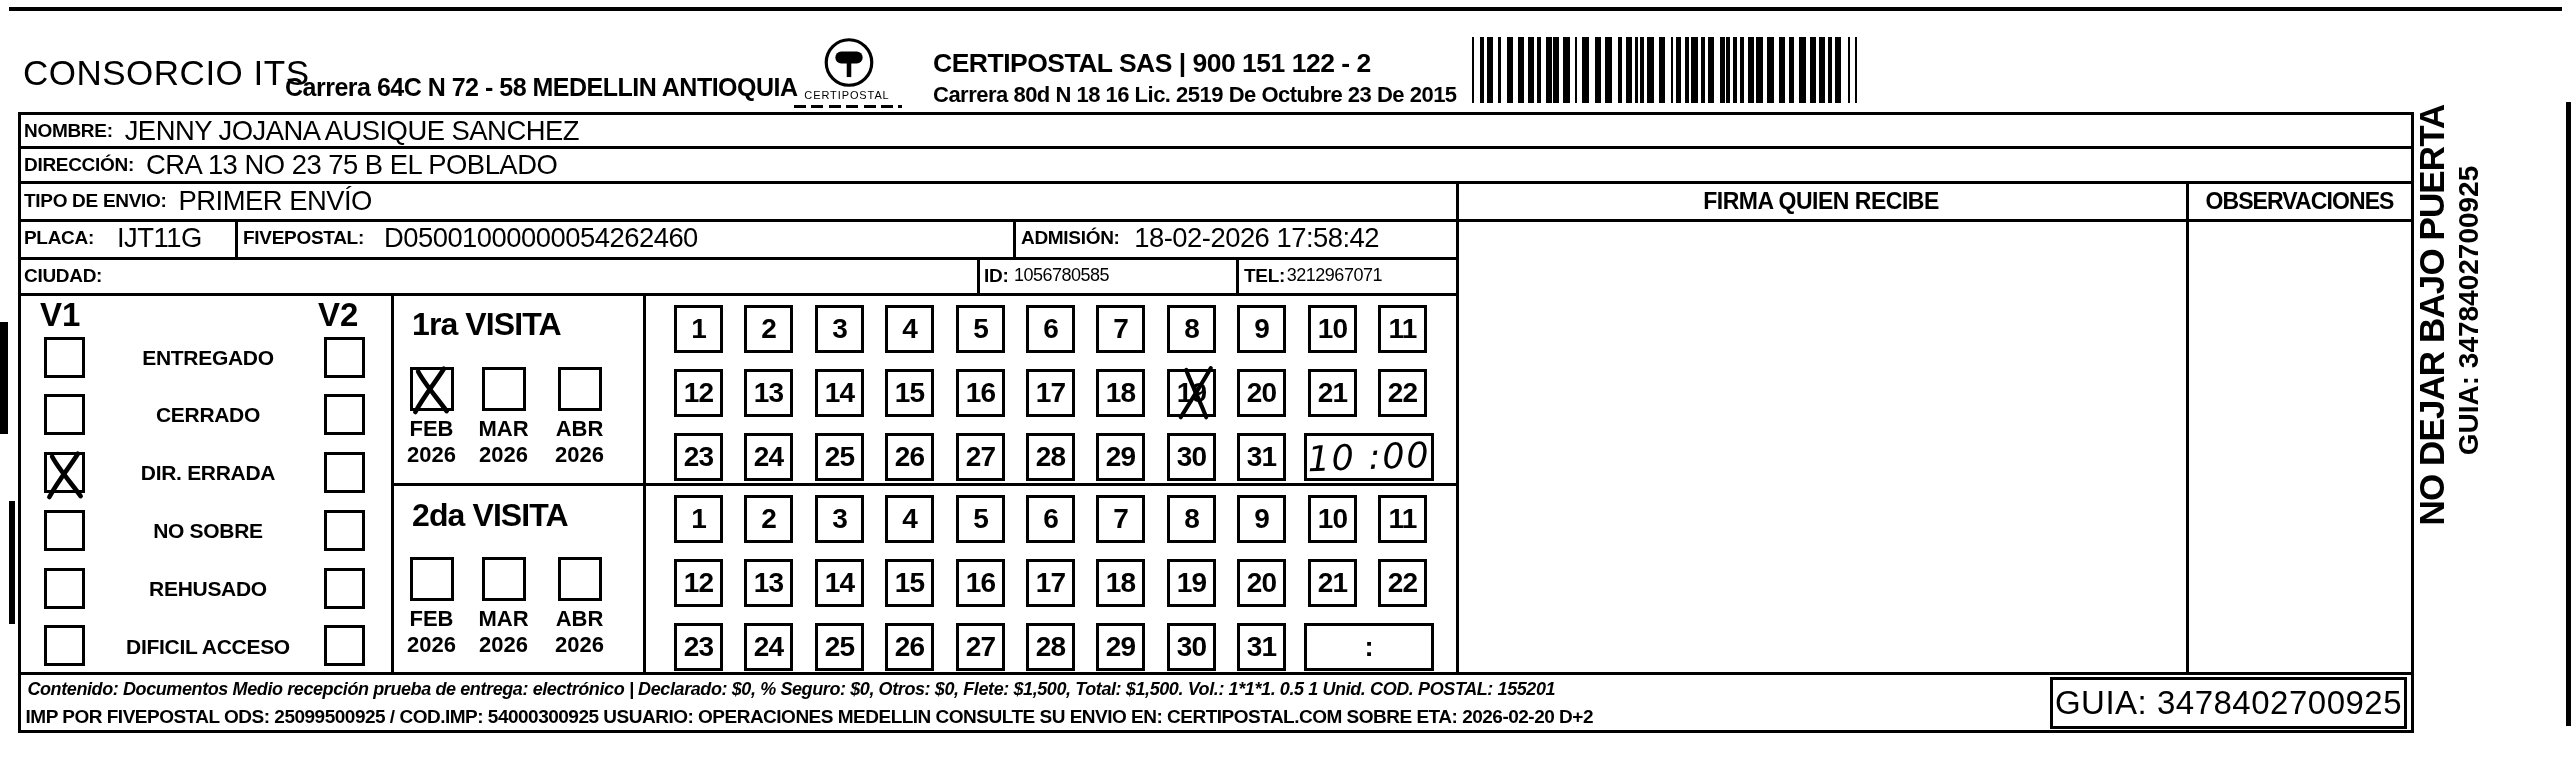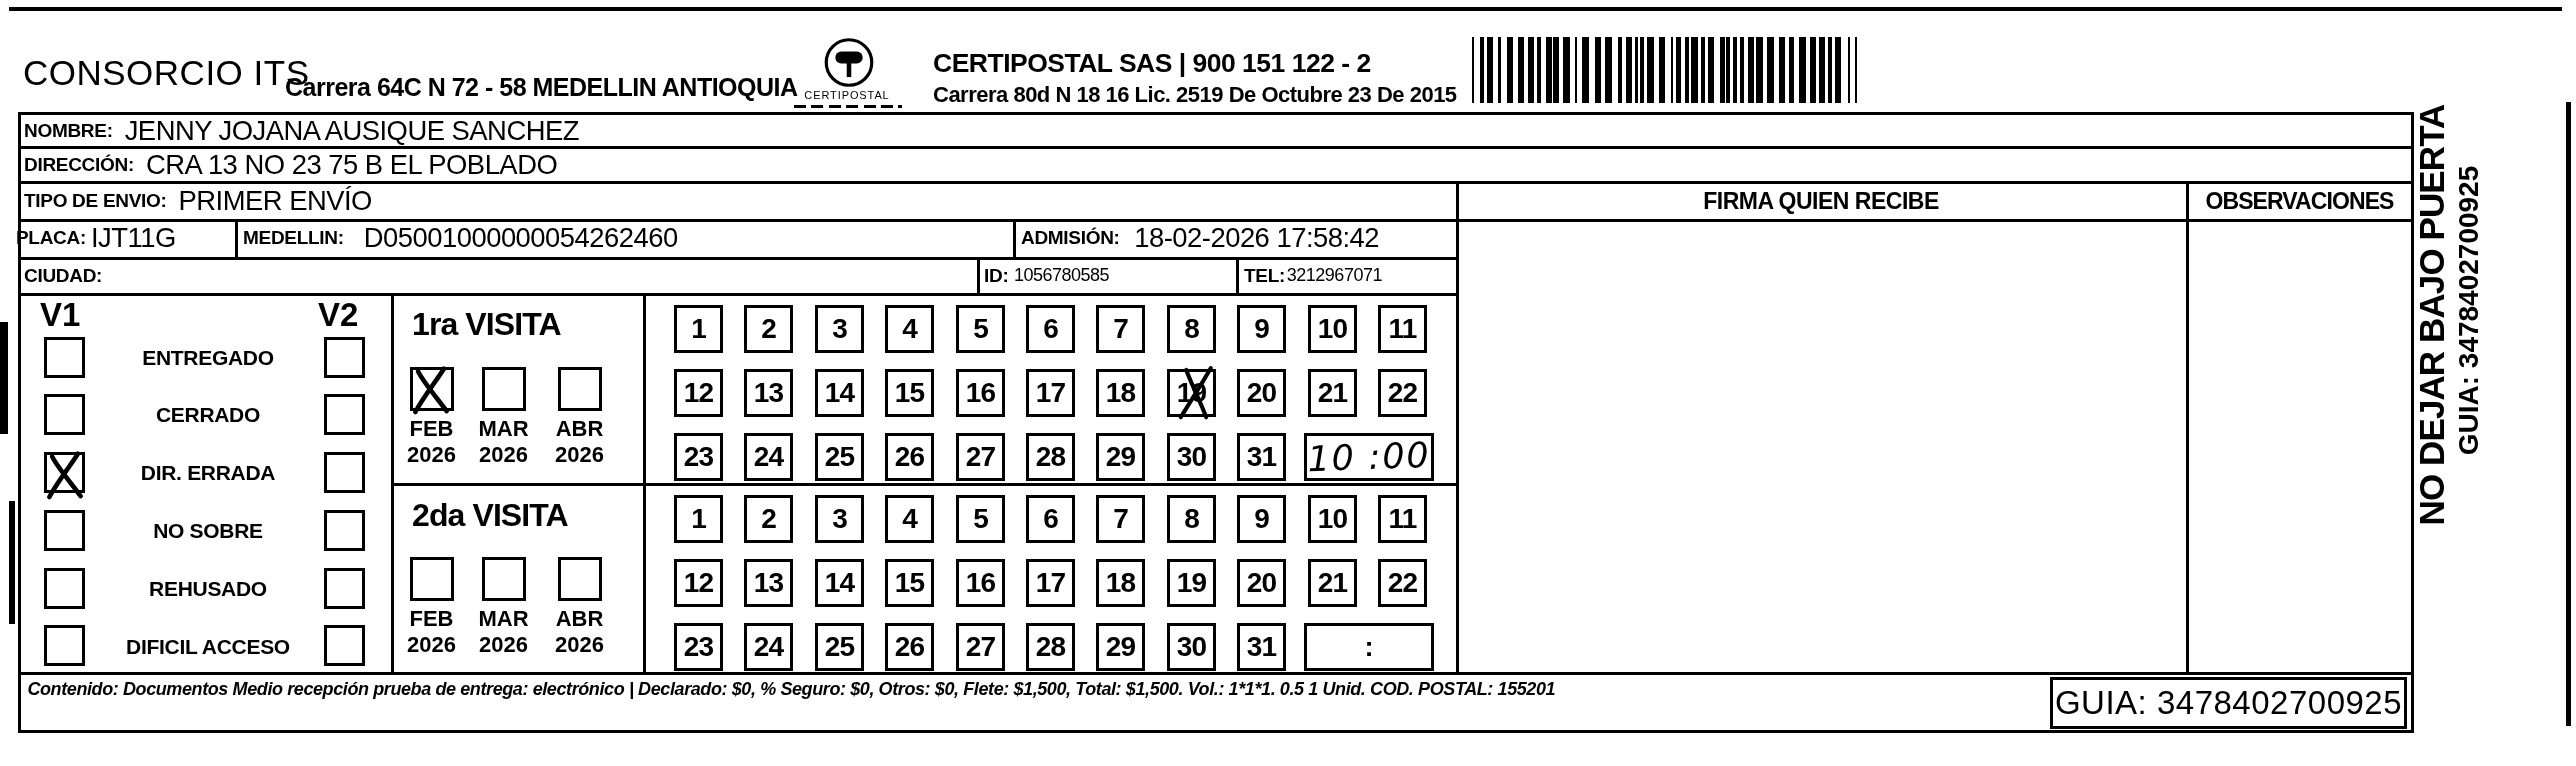--- a/index.html
+++ b/index.html
@@ -114,26 +114,26 @@
     <span class="val">JENNY JOJANA AUSIQUE SANCHEZ</span>
   </div>
   <div class="cell" style="left:24px;top:148px;height:33px">
     <span class="lbl">DIRECCIÓN:</span>
     <span class="val">CRA 13 NO 23 75 B EL POBLADO</span>
   </div>
   <div class="cell" style="left:24px;top:183px;height:35px">
     <span class="lbl">TIPO DE ENVIO:</span>
     <span class="val">PRIMER ENVÍO</span>
   </div>
-  <div class="cell" style="left:16px;top:219px;height:37px;gap:5px">
+  <div class="cell" style="left:24px;top:219px;height:37px;gap:23px">
     <span class="lbl">PLACA:</span>
     <span class="val">IJT11G</span>
   </div>
   <div class="cell" style="left:243px;top:219px;height:37px;gap:20px">
-    <span class="lbl">MEDELLIN:</span>
+    <span class="lbl">FIVEPOSTAL:</span>
     <span class="val">D05001000000054262460</span>
   </div>
   <div class="cell" style="left:1021px;top:219px;height:37px;gap:14.6px">
     <span class="lbl">ADMISIÓN:</span>
     <span class="val">18-02-2026 17:58:42</span>
   </div>
   <div class="cell" style="left:24px;top:258px;height:35px;gap:9.1px">
     <span class="lbl">CIUDAD:</span>
   </div>
   <div class="cell" style="left:984px;top:258px;height:35px;gap:5.5px">
@@ -150,20 +150,21 @@
   <div class="abs" style="left:1459px;top:221px;width:724px;height:448px"></div>
   <div class="abs" style="left:2188px;top:221px;width:223px;height:448px"></div>
 
   <div class="abs vhdr" style="left:40px;top:296px">V1</div>
   <div class="abs vhdr" style="left:318px;top:296px">V2</div>
 
   <div class="abs sectitle" style="left:412px;top:306px">1ra VISITA</div>
   <div class="abs sectitle" style="left:412px;top:497px">2da VISITA</div>
 
   <div class="footer1" style="left:27.4px;top:679px">Contenido: Documentos Medio recepción prueba de entrega: electrónico | Declarado: $0, % Seguro: $0, Otros: $0, Flete: $1,500, Total: $1,500. Vol.: 1*1*1. 0.5  1 Unid. COD. POSTAL: 155201</div>
+  <div class="footer2" style="left:25.6px;top:706px">IMP POR FIVEPOSTAL ODS: 25099500925 / COD.IMP: 54000300925 USUARIO: OPERACIONES MEDELLIN CONSULTE SU ENVIO EN: CERTIPOSTAL.COM SOBRE ETA: 2026-02-20 D+2</div>
   <div class="guiabox" style="left:2050px;top:677px;width:357px;height:52px">GUIA: 3478402700925</div>
 
   <div class="vert" style="left:2244px;top:295px;width:375px;height:40px;font-size:35px;letter-spacing:-0.9px">NO DEJAR BAJO PUERTA</div>
   <div class="vert" style="left:2322px;top:294px;width:293px;height:33px;font-size:28px">GUIA: 3478402700925</div>
 
 <div class="ln" style="left: 9.1px; top: 7.3px; width: 2553px; height: 3.7px;"></div>
     <div class="ln" style="left: 18.3px; top: 112px; width: 2396px; height: 2.7px;"></div>
     <div class="ln" style="left: 18.3px; top: 730px; width: 2396px; height: 2.7px;"></div>
     <div class="ln" style="left: 18.3px; top: 112px; width: 2.7px; height: 620px;"></div>
     <div class="ln" style="left: 2411px; top: 112px; width: 2.7px; height: 620px;"></div>

